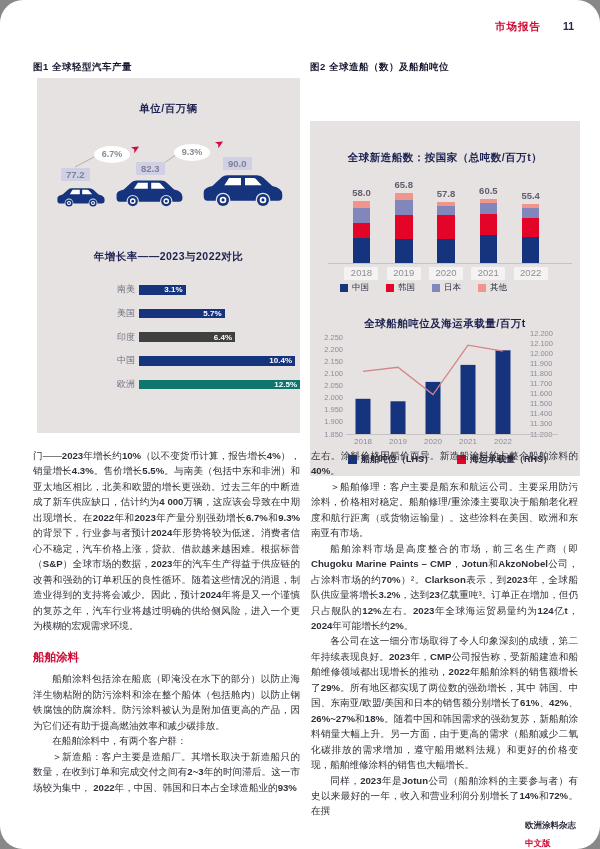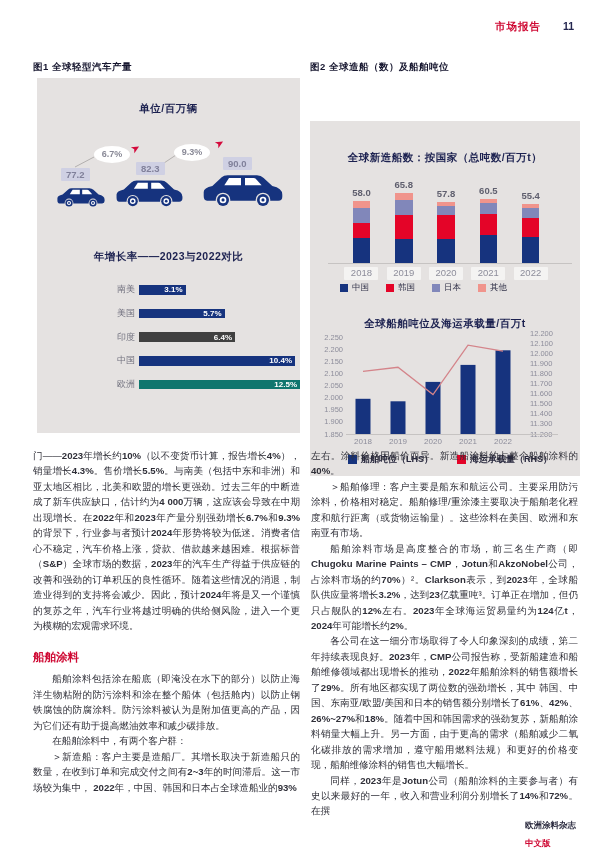--- a/index.html
+++ b/index.html
@@ -1,17 +1,17 @@
 <!DOCTYPE html>
 <html><head>
 <meta charset="utf-8">
 <style>
   html,body{margin:0;padding:0;background:#888;}
   .page{position:relative;width:600px;height:849px;background:#ffffff;overflow:hidden;
-        font-family:"Liberation Sans","DejaVu Sans",sans-serif;}
+        font-family:"Liberation Sans","DejaVu Sans",sans-serif;border-radius:23px;}
   
   .header{position:absolute;top:20px;right:26px;display:flex;gap:22px;align-items:baseline;}
   .header .sec{color:#cf0a34;font-weight:bold;font-size:10.5px;letter-spacing:1px;}
   .header .pno{color:#23264f;font-weight:bold;font-size:10.5px;}
   
   .figcap{position:absolute;top:61px;font-size:9.5px;font-weight:bold;color:#15152e;letter-spacing:0.5px;}
   #cap1{left:33px;} #cap2{left:310px;}
   
   .panel{position:absolute;top:78px;height:355px;background:#e5e2e1;}
   #panel1{left:37px;width:263px;} #panel2{left:310px;width:270px;margin-top:43px;}

